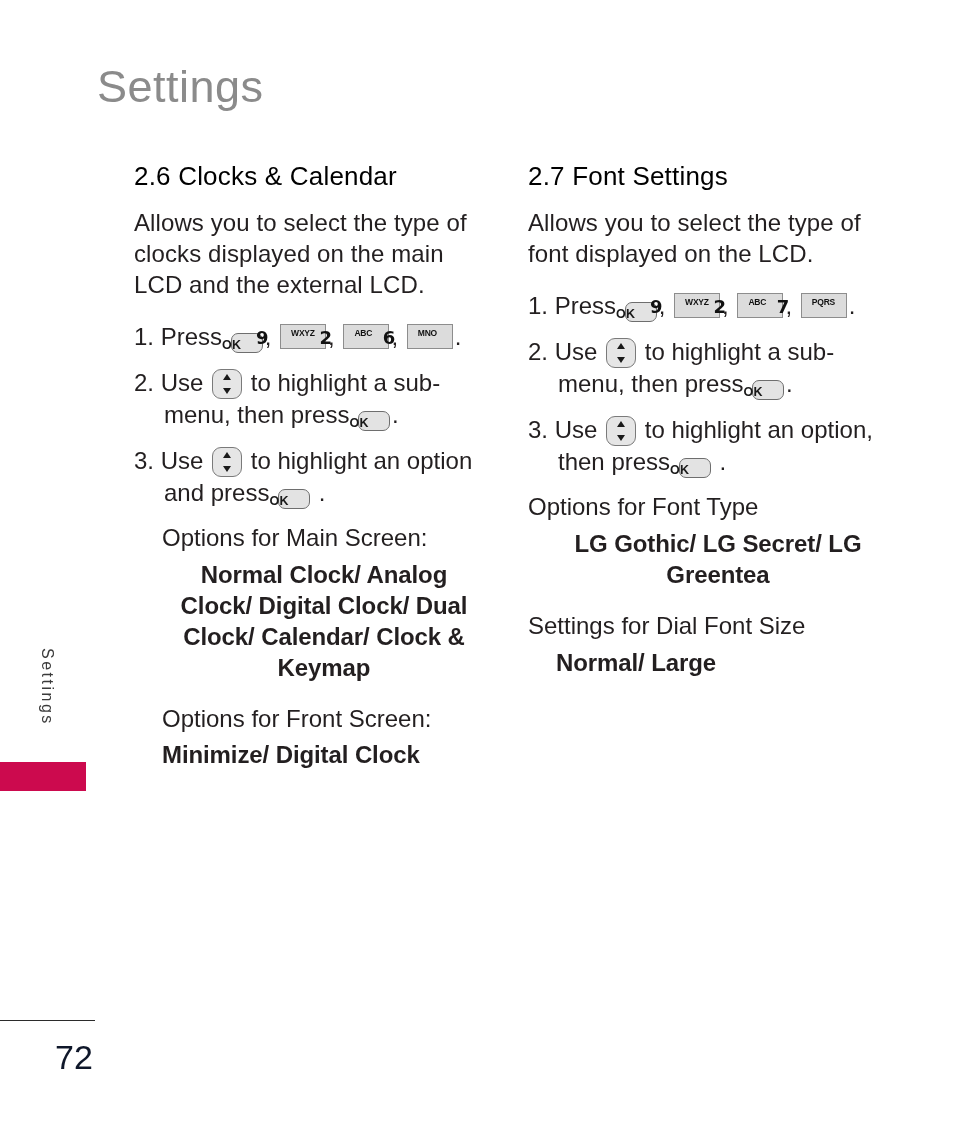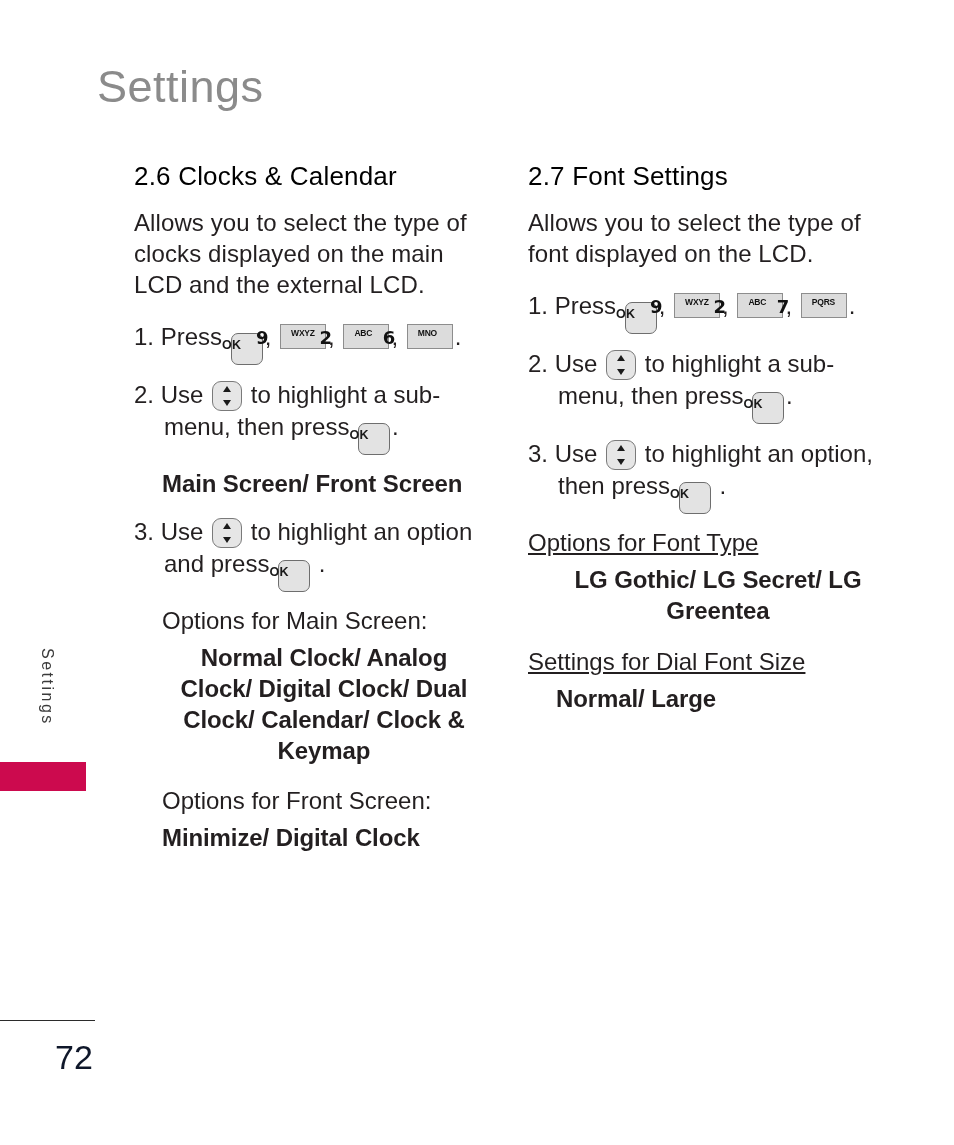--- a/index.html
+++ b/index.html
@@ -99,34 +99,34 @@
     margin: 0 0 16px 0;
     padding-left: 28px;
     letter-spacing: -0.1px;
   }
   .opt-label {
     font-size: 24px;
     line-height: 1.29;
     margin: 0 0 6px 0;
     padding-left: 28px;
   }
-  .opt-label.flush { padding-left: 0; text-decoration: underline; }
+  .opt-label.flush { padding-left: 0; }
   .gap-sm { margin-bottom: 20px; text-align: center; }
 
   
   .key {
     display: inline-block;
     vertical-align: -4px;
     margin: 0 2px;
     box-sizing: border-box;
   }
   
   .key-ok {
     width: 32px;
-    height: 32px;
+    height: 20px;
     border: 1.5px solid #6e6e6e;
     border-radius: 7px;
     background: #e3e3e3;
     font-size: 12.5px;
     font-weight: bold;
     line-height: 22px;
     text-align: center;
     color: #1a1a1a;
     letter-spacing: 0.3px;
   }
@@ -231,21 +231,20 @@
   </p>
 
   <p class="step">
     <span class="num">2.</span>
     <span>Use</span>
     <span class="key key-nav"><span class="tri tri-up"></span><span class="tri tri-down"></span></span>
     <span>to highlight a sub-menu, then press</span>
     <span class="key key-ok">OK</span><span>.</span>
   </p>
 
-  <p class="sub-bold">Main Screen/ Front Screen</p>
 
   <p class="step">
     <span class="num">3.</span>
     <span>Use</span>
     <span class="key key-nav"><span class="tri tri-up"></span><span class="tri tri-down"></span></span>
     <span>to highlight an option and press</span>
     <span class="key key-ok">OK</span>
     <span>.</span>
   </p>
 

